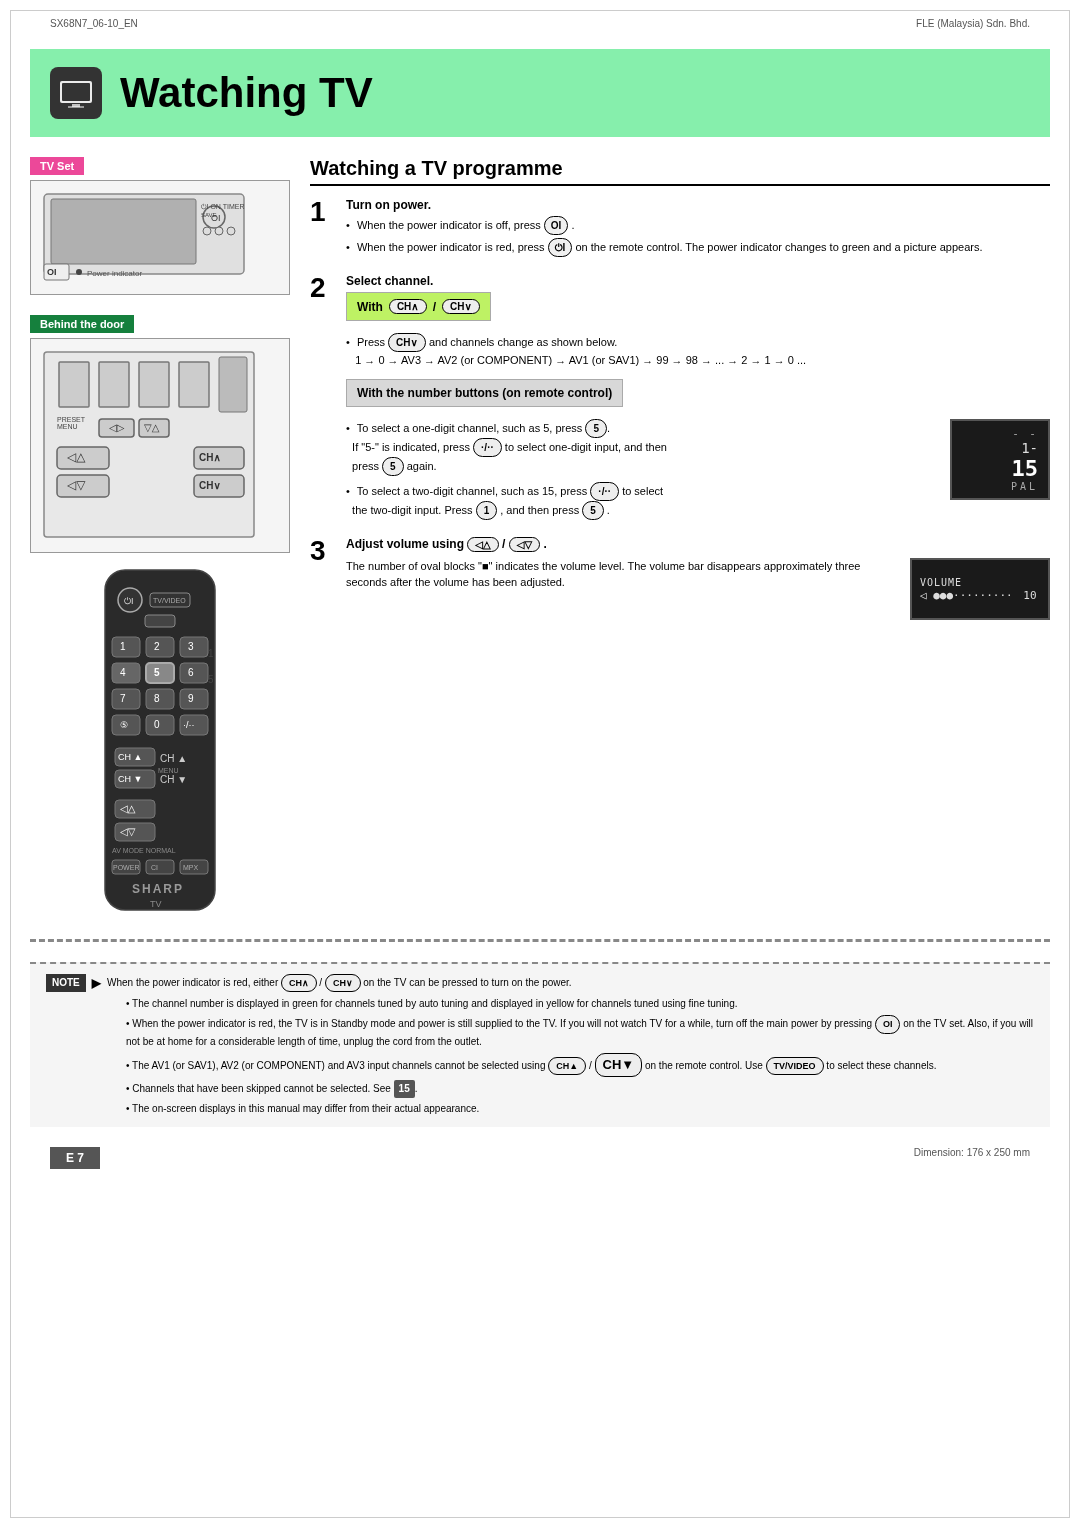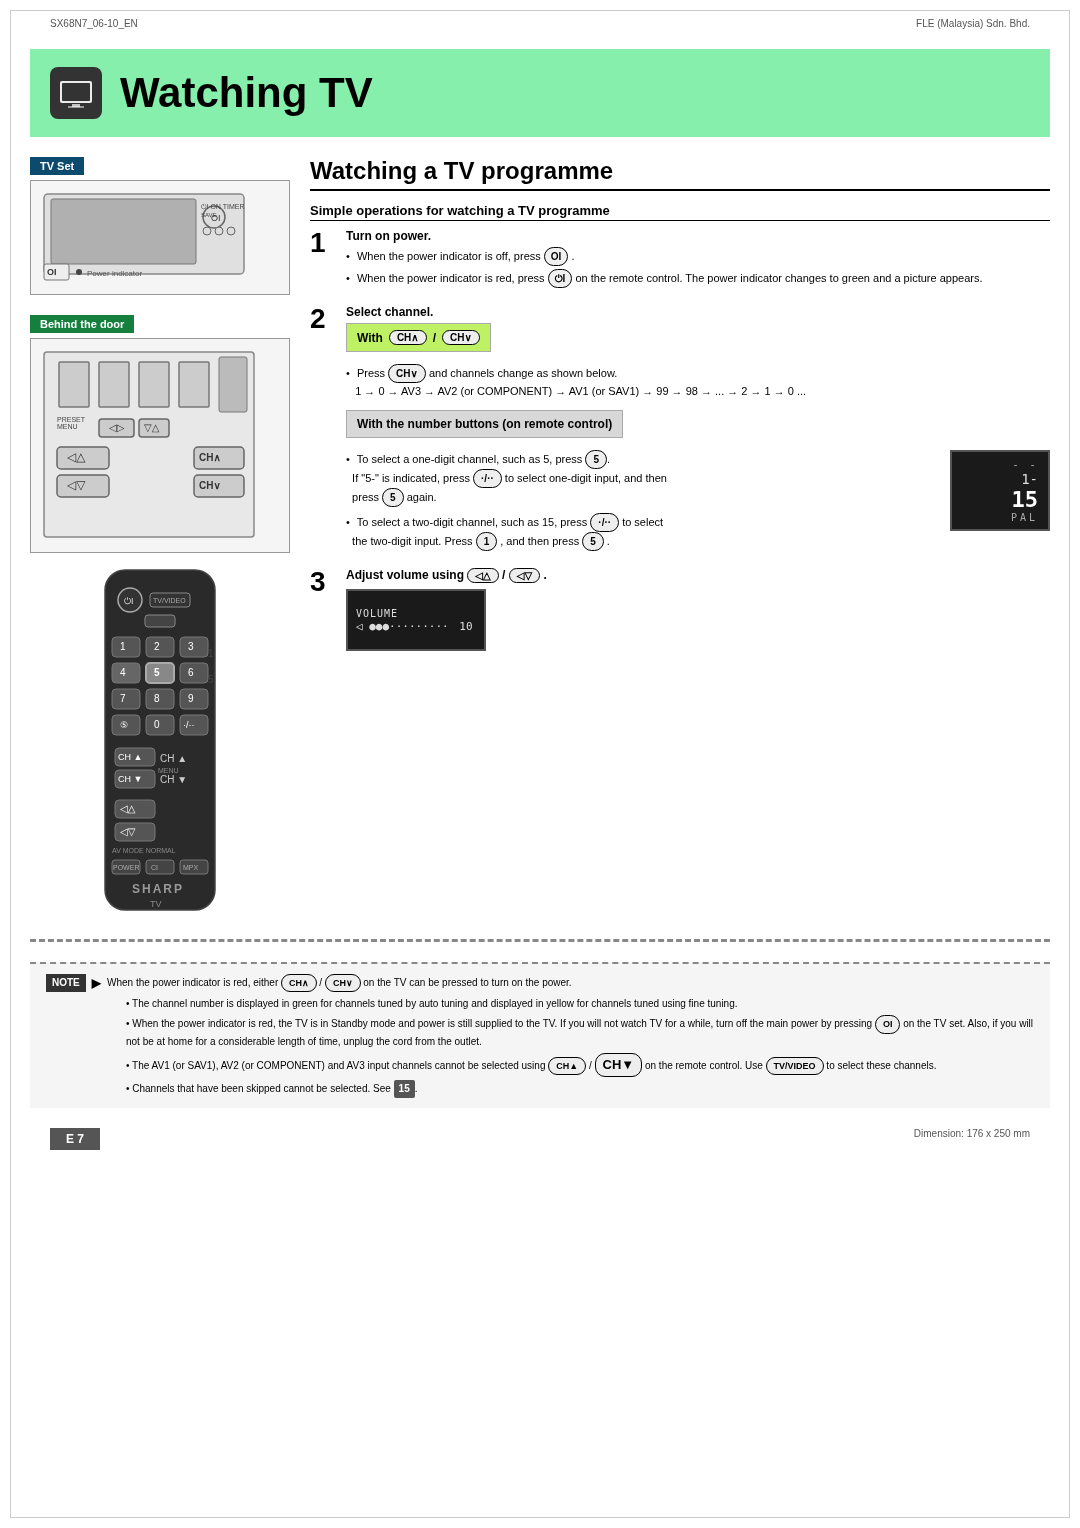--- a/index.html
+++ b/index.html
@@ -71,21 +71,21 @@
     }
 
     
     .left-column {
       width: 260px;
       flex-shrink: 0;
     }
 
     
     .label-badge {
-      background: #0c4a6e;
+      background: #ec4899;
       color: #fff;
       font-size: 11px;
       font-weight: bold;
       padding: 3px 10px;
       display: inline-block;
       margin-bottom: 5px;
     }
 
     .tv-set-diagram {
       border: 1px solid #999;
@@ -121,21 +121,21 @@
       justify-content: center;
       margin-top: 8px;
     }
 
     
     .right-column {
       flex: 1;
     }
 
     .section-title {
-      font-size: 24px;
+      font-size: 20px;
       font-weight: bold;
       border-bottom: 2px solid #000;
       padding-bottom: 4px;
       margin-bottom: 12px;
     }
 
     .sub-section-title {
       font-size: 13px;
       font-weight: bold;
       border-bottom: 1px solid #000;
@@ -478,21 +478,20 @@
         <text x="42" y="328" font-size="12" font-weight="bold" fill="#999" letter-spacing="2">SHARP</text>
         <text x="60" y="342" font-size="9" fill="#888">TV</text>
       </svg>
     </div>
 
   </div>
 
   <div class="right-column">
 
     <div class="section-title">Watching a TV programme</div>
-    <div class="sub-section-title">Simple operations for watching a TV programme</div>
 
     <div class="step-block">
       <div class="step-number">1</div>
       <div class="step-content">
         <div class="step-title">Turn on power.</div>
         <div class="step-text">
           <span class="bullet">•</span>
           <span>When the power indicator is off, press</span>
           <span class="btn-inline">OI</span>
           .
@@ -575,20 +574,23 @@
       <div class="step-content">
         <div class="step-title">
           Adjust volume using
           <span class="vol-inline">◁△</span>
           /
           <span class="vol-inline">◁▽</span>
           .
         </div>
 
         <div style="display:flex; gap:16px; margin-top:6px; align-items:flex-start;">
+          <div style="flex:1;">
+            <div class="step-text">The number of oval blocks "■" indicates the volume level. The volume bar disappears approximately three seconds after the volume has been adjusted.</div>
+          </div>
 
           <div style="flex-shrink:0;">
             <div class="volume-display">
               <span style="font-size:10px; letter-spacing:1px;">VOLUME</span>
               <br>
               <span style="font-size:11px;">◁ ●●●·········</span>
               <span style="font-size:11px; margin-left:4px;">10</span>
             </div>
           </div>
         </div>
@@ -621,18 +623,21 @@
   </div>
   <div style="margin-left:80px; margin-top:3px;">
     • The AV1 (or SAV1), AV2 (or COMPONENT) and AV3 input channels cannot be selected using
     <span class="ch-inline" style="font-size:9px;">CH▲</span> /
     <span class="ch-inline" style="font-size:13px;">CH▼</span>
     on the remote control. Use <span class="ch-inline" style="font-size:9px;">TV/VIDEO</span> to select these channels.
   </div>
   <div style="margin-left:80px; margin-top:3px;">
     • Channels that have been skipped cannot be selected. See <span class="num-badge">15</span>.
   </div>
+  <div style="margin-left:80px; margin-top:3px;">
+    • <span>The on-screen displays in this manual may differ from their actual appearance.</span>
+  </div>
 </div>
 
 <div class="page-footer">
   <div class="page-num-badge">E 7</div>
   <span>Dimension: 176 x 250 mm</span>
 </div>
 
 </body></html>

